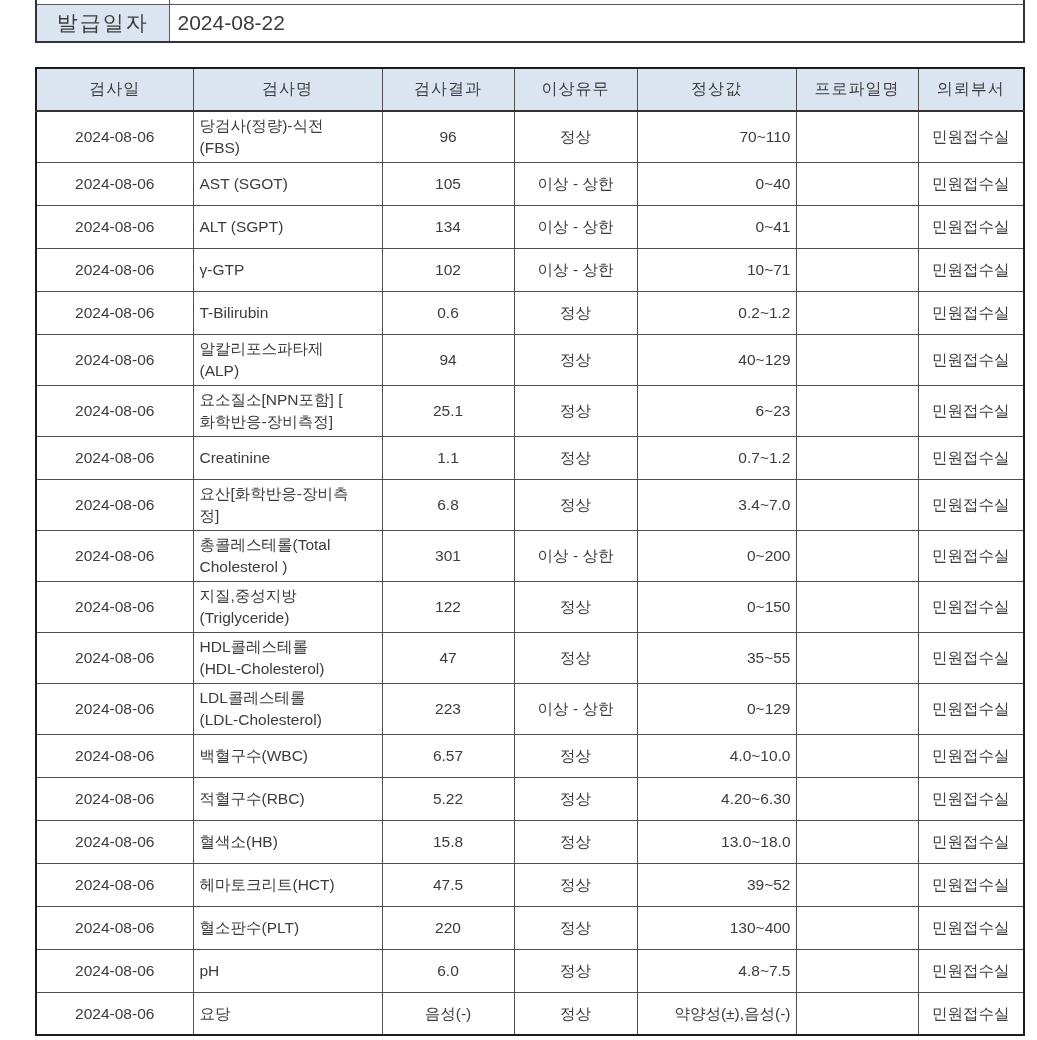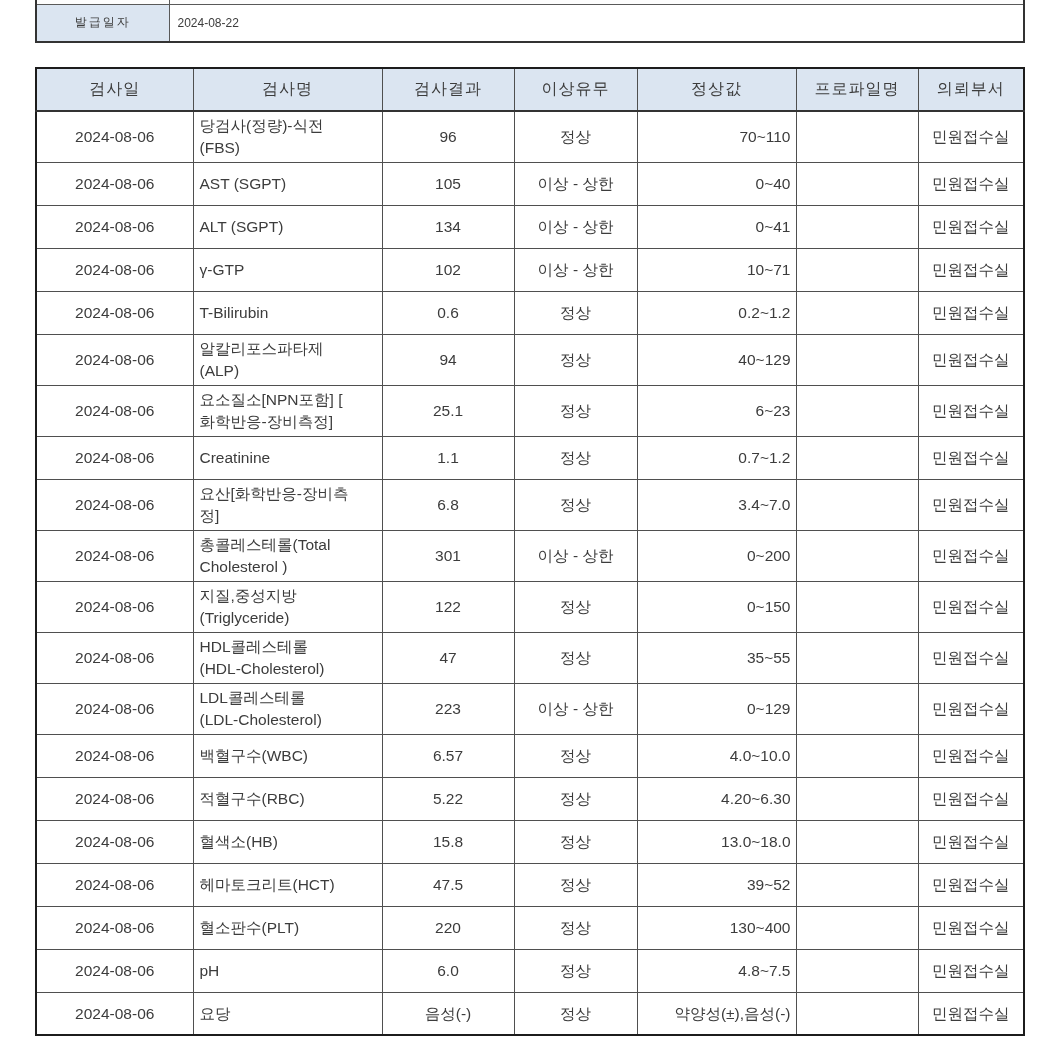--- a/index.html
+++ b/index.html
@@ -20,21 +20,21 @@
     left: 35px;
     top: -2px;
     width: 988px;
     border-collapse: collapse;
     table-layout: fixed;
     border: 2px solid #333333;
     border-top: none;
   }
   table.issue-table td {
     border: 1px solid #595959;
-    font-size: 12px;
+    font-size: 21px;
     vertical-align: middle;
   }
   table.issue-table tr.sliver td {
     height: 6px;
     border-top: none;
     padding: 0;
     background: #fdfdfd;
   }
   table.issue-table tr.issue-row { height: 37px; }
   td.issue-label {
@@ -141,21 +141,21 @@
           <td class="c-name">당검사(정량)-식전
 (FBS)</td>
           <td class="c-result">96</td>
           <td class="c-status">정상</td>
           <td class="c-normal">70~110</td>
           <td class="c-profile"></td>
           <td class="c-dept">민원접수실</td>
         </tr>
         <tr>
           <td class="c-date">2024-08-06</td>
-          <td class="c-name">AST (SGPT)</td>
+          <td class="c-name">AST (SGOT)</td>
           <td class="c-result">105</td>
           <td class="c-status">이상 - 상한</td>
           <td class="c-normal">0~40</td>
           <td class="c-profile"></td>
           <td class="c-dept">민원접수실</td>
         </tr>
         <tr>
           <td class="c-date">2024-08-06</td>
           <td class="c-name">ALT (SGPT)</td>
           <td class="c-result">134</td>

